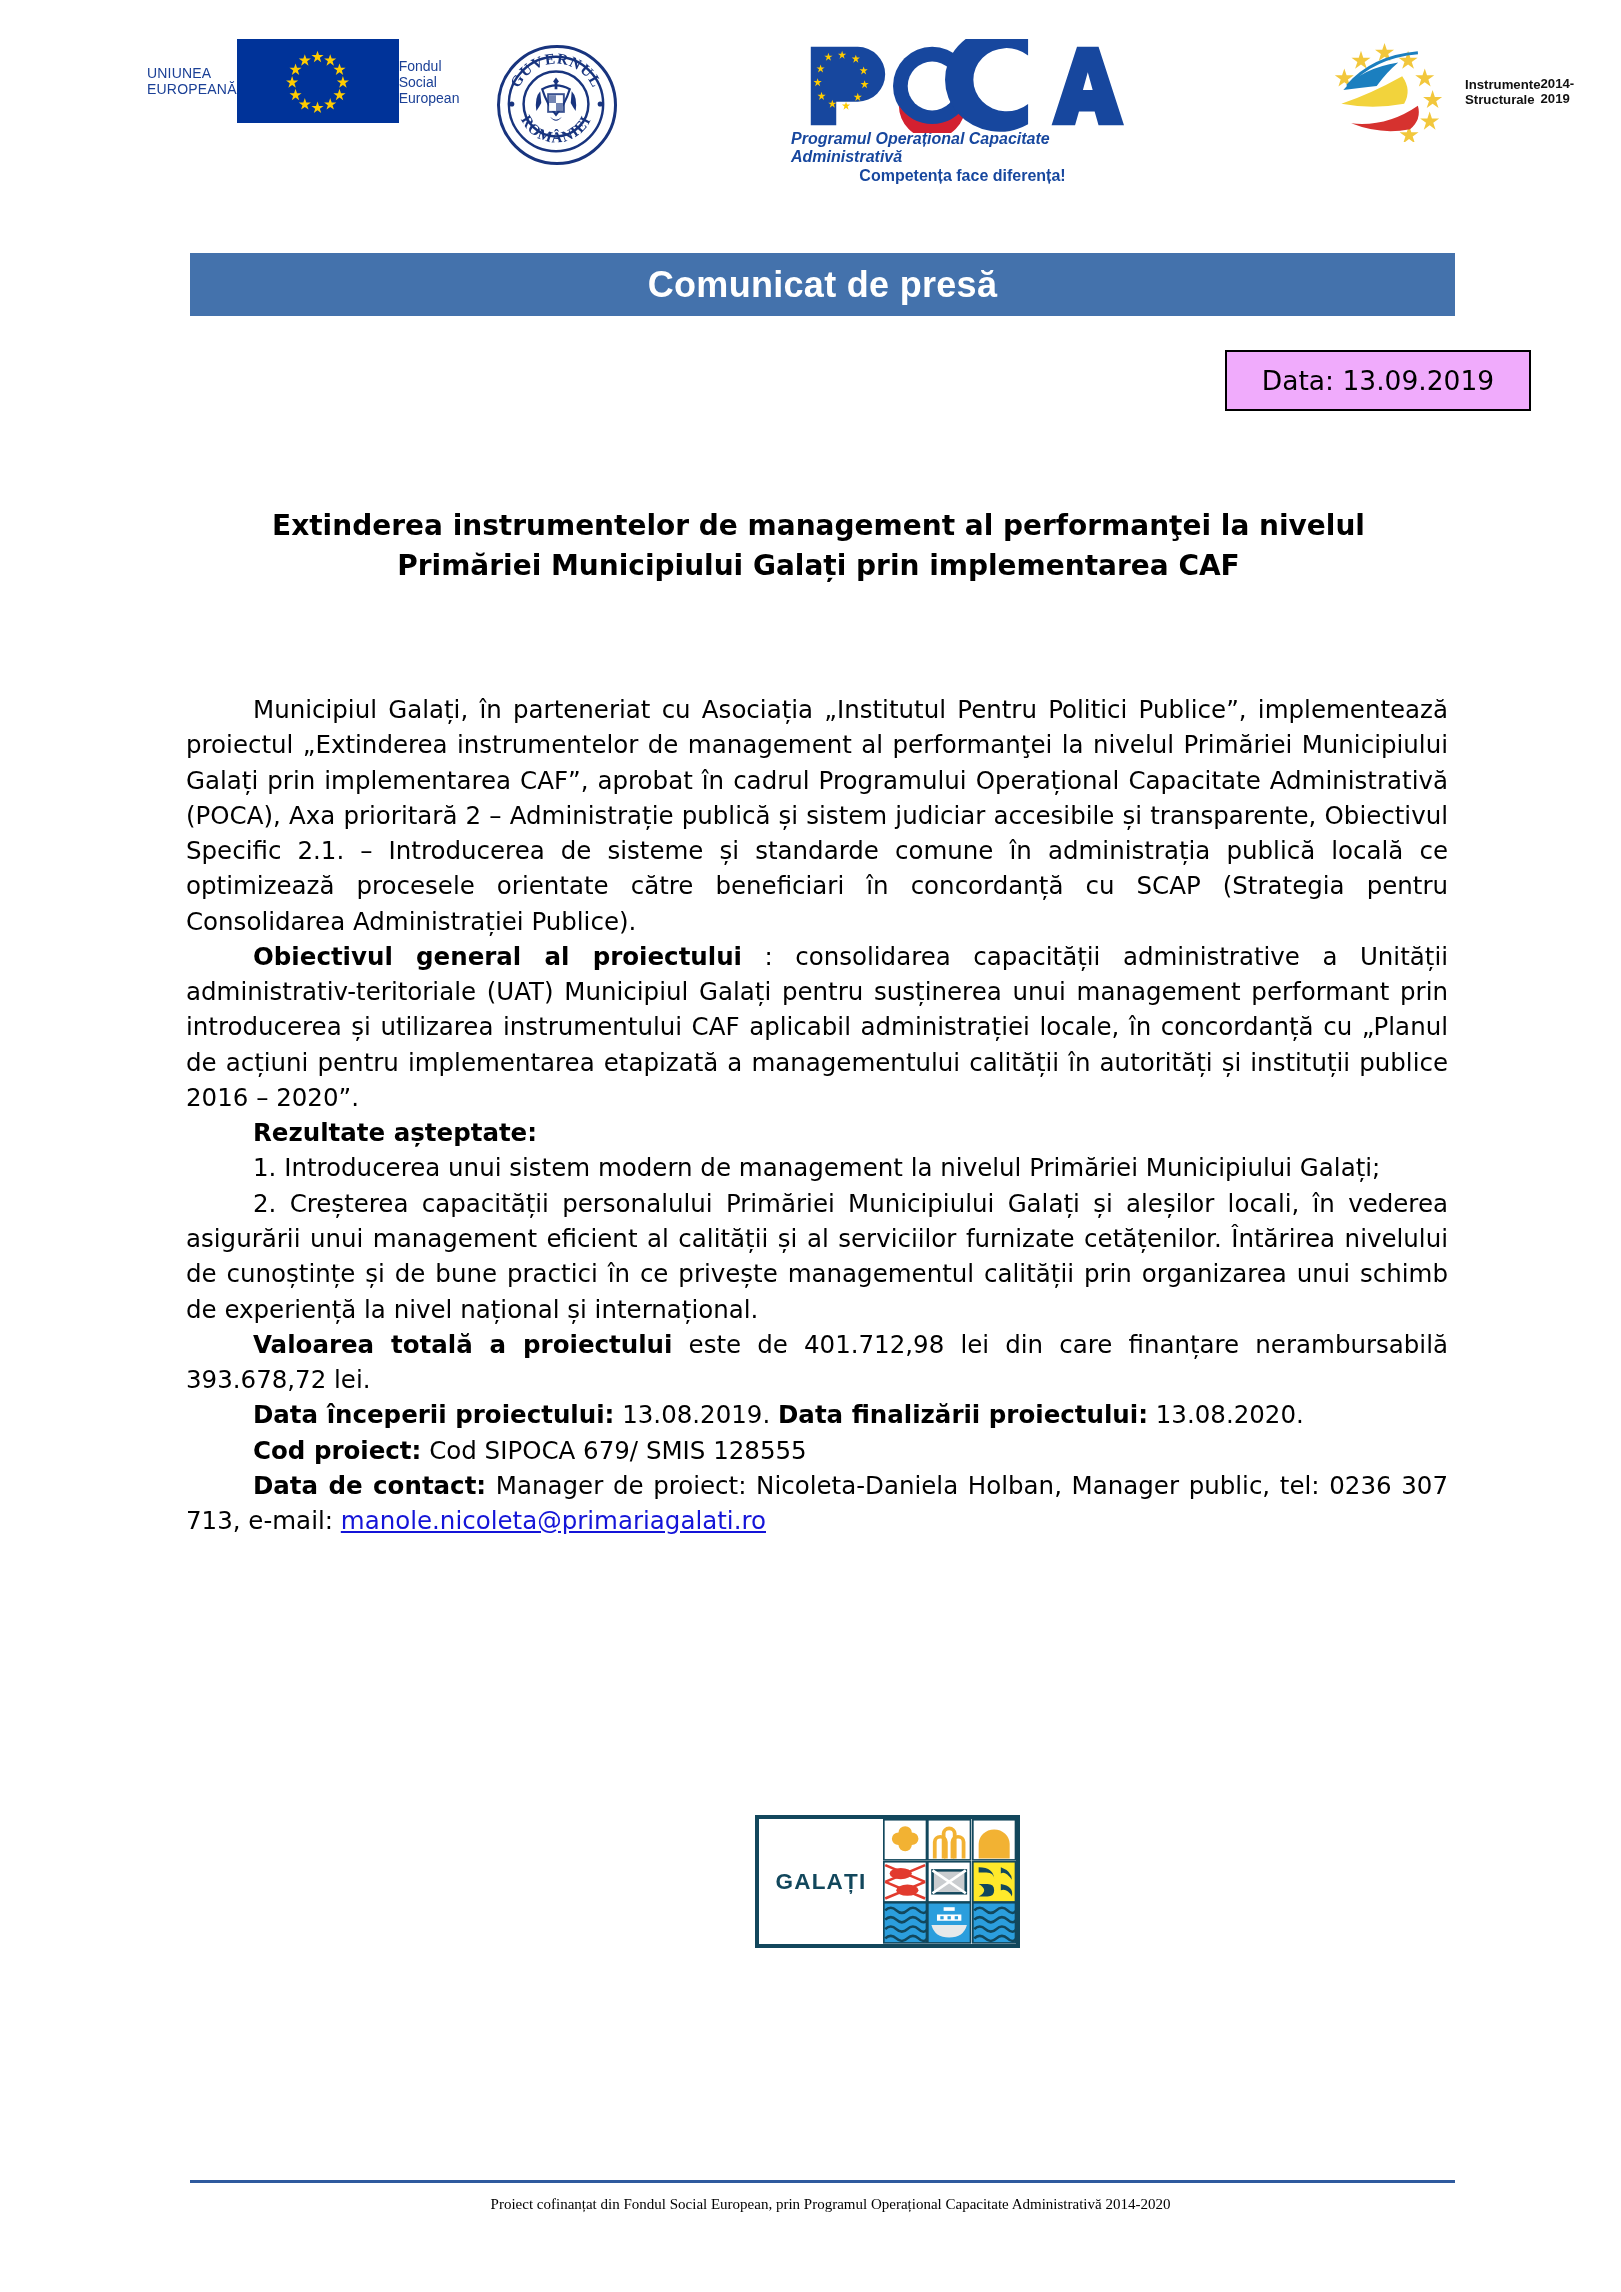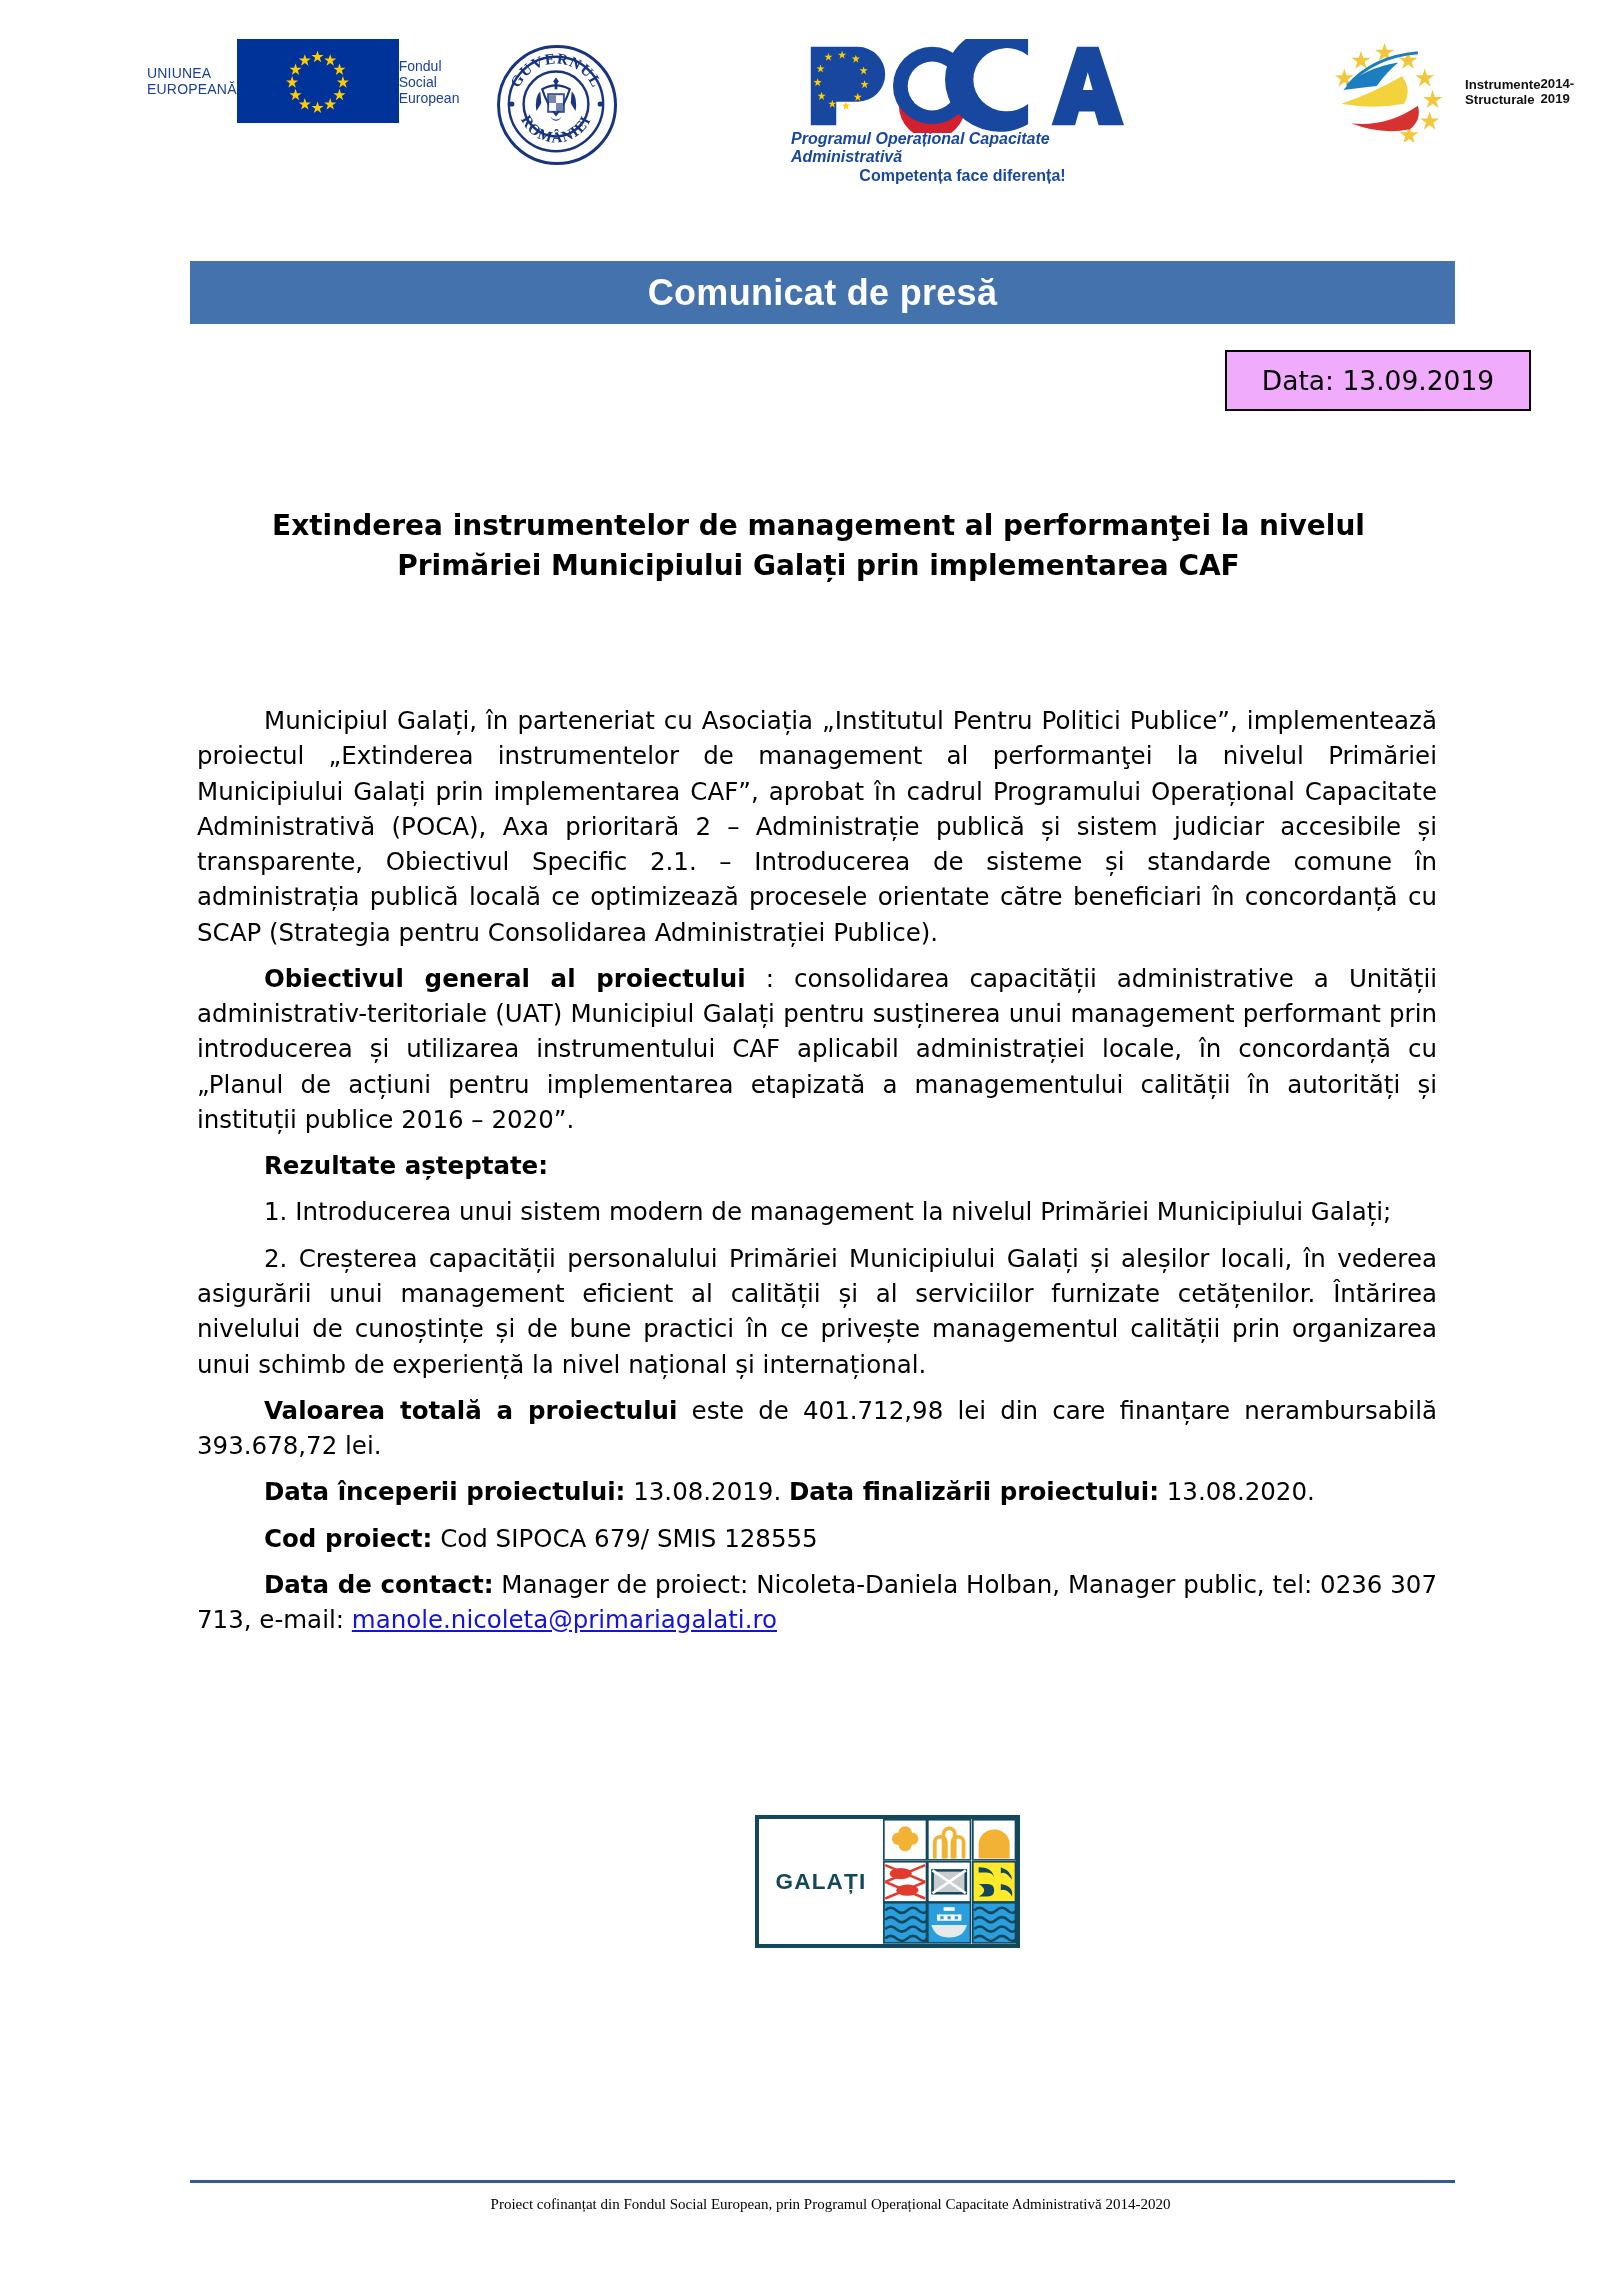--- a/index.html
+++ b/index.html
@@ -38,21 +38,21 @@
   .poca-sub2 { font-family:"Liberation Sans", sans-serif; font-weight:bold; font-size:16px; color:#17479E; margin-top:1px; }
 
   
   .instr { display:flex; flex-direction:row; align-items:center; width:211px; }
   .instr-mark { width:157px; height:103px; position:relative; }
   .instr-t1 { font-family:"Liberation Sans", sans-serif; font-weight:bold; font-size:13.2px; color:#111; margin-top:2px; }
   .instr-t2 { font-family:"Liberation Sans", sans-serif; font-weight:bold; font-size:13.2px; color:#111; }
 
   
   .banner {
-    position:absolute; left:190px; top:261px; width:1265px; height:63px;
+    position:absolute; left:190px; top:253px; width:1265px; height:63px;
     background:#4472AC; display:flex; align-items:center; justify-content:center;
   }
   .banner-text {
     color:#ffffff; font-family:"Liberation Sans", sans-serif;
     font-size:36px; font-weight:bold; letter-spacing:0.3px;
   }
 
   
   .date-box {
     position:absolute; left:1225px; top:350px; width:306px; height:61px;
@@ -67,21 +67,21 @@
     text-align:center; font-size:28px; font-weight:bold; line-height:1.42;
     font-family:"DejaVu Sans", sans-serif; color:#000;
   }
 
   
   .body-text {
     position:absolute; left:186px; top:692px; width:1262px;
     font-size:24.5px; line-height:1.44; color:#000;
     font-family:"DejaVu Sans", sans-serif;
   }
-  .body-text p { margin:11px; text-align:justify; text-indent:67px; }
+  .body-text p { margin:0; text-align:justify; text-indent:67px; }
   .body-text b { font-weight:bold; }
   .link { color:#1414d8; text-decoration:underline; }
 
   
   .galati-wrap { position:absolute; left:733px; top:1815px; width:265px; height:160px;padding-left:22px; }
   .galati-box { width:265px; height:133px; border:4.9px solid #12475C; display:flex; background:#fff; }
   .galati-name { flex:0 0 124px; display:flex; align-items:center; justify-content:center;
      font-family:"Liberation Sans", sans-serif; font-weight:bold; font-size:22.5px; color:#12475C; letter-spacing:1.2px; }
   .galati-grid { flex:1; display:grid; grid-template-columns:repeat(3,1fr); grid-template-rows:repeat(3,1fr); }
   .gc { position:relative; overflow:hidden; }

